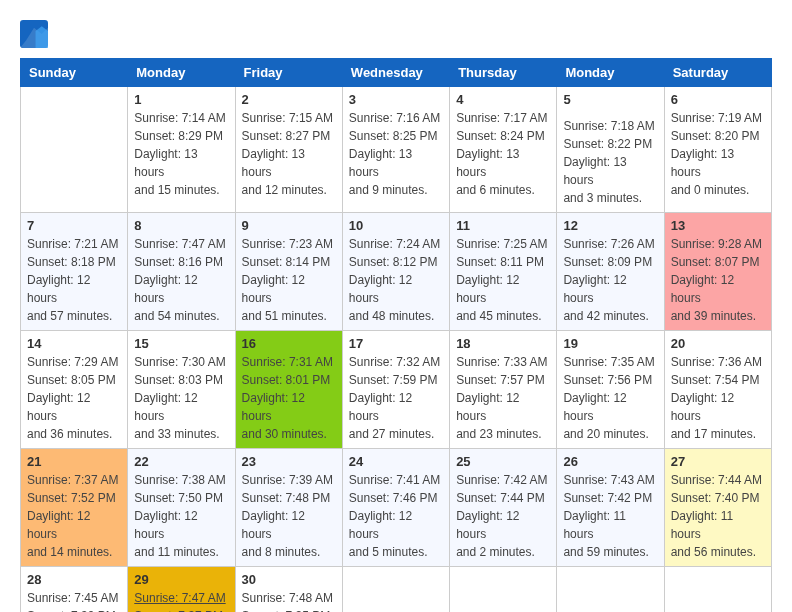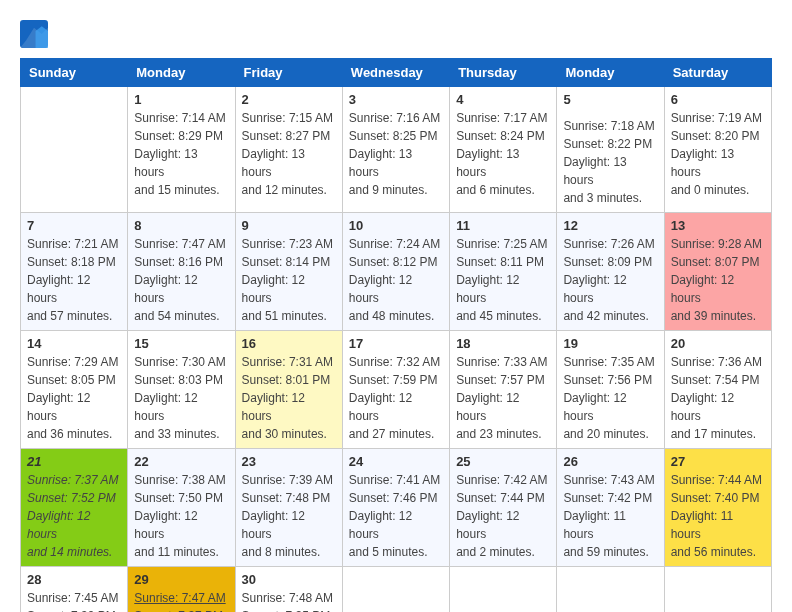--- a/index.html
+++ b/index.html
@@ -229,21 +229,21 @@
 Daylight: 12 hours
 and 36 minutes.</div>
         </td>
         <td style="background-color: rgb(255, 255, 255);">
           <span class="day-num">15</span>
           <div class="day-info" style="white-space: pre-line;">Sunrise: 7:30 AM
 Sunset: 8:03 PM
 Daylight: 12 hours
 and 33 minutes.</div>
         </td>
-        <td style="background-color: #fef9c3;">
+        <td style="background-color: #84cc16;">
           <span class="day-num">16</span>
           <div class="day-info" style="white-space: pre-line;">Sunrise: 7:31 AM
 Sunset: 8:01 PM
 Daylight: 12 hours
 and 30 minutes.</div>
         </td>
         <td style="background-color: rgb(255, 255, 255);">
           <span class="day-num">17</span>
           <div class="day-info" style="white-space: pre-line;">Sunrise: 7:32 AM
 Sunset: 7:59 PM
@@ -266,21 +266,21 @@
         </td>
         <td style="background-color: rgb(255, 255, 255);">
           <span class="day-num">20</span>
           <div class="day-info" style="white-space: pre-line;">Sunrise: 7:36 AM
 Sunset: 7:54 PM
 Daylight: 12 hours
 and 17 minutes.</div>
         </td>
       </tr>
       <tr>
-        <td style="background-color: #84cc16; font-style: italic;">
+        <td style="background-color: #fdba74;">
           <span class="day-num">21</span>
           <div class="day-info" style="white-space: pre-line;">Sunrise: 7:37 AM
 Sunset: 7:52 PM
 Daylight: 12 hours
 and 14 minutes.</div>
         </td>
         <td style="background-color: rgb(245, 248, 255);">
           <span class="day-num">22</span>
           <div class="day-info" style="white-space: pre-line;">Sunrise: 7:38 AM
 Sunset: 7:50 PM
@@ -308,21 +308,21 @@
 Daylight: 12 hours
 and 2 minutes.</div>
         </td>
         <td style="background-color: rgb(245, 248, 255);">
           <span class="day-num">26</span>
           <div class="day-info" style="white-space: pre-line;">Sunrise: 7:43 AM
 Sunset: 7:42 PM
 Daylight: 11 hours
 and 59 minutes.</div>
         </td>
-        <td style="background-color: #fde047;">
+        <td style="background-color: #fef9c3;">
           <span class="day-num">27</span>
           <div class="day-info" style="white-space: pre-line;">Sunrise: 7:44 AM
 Sunset: 7:40 PM
 Daylight: 11 hours
 and 56 minutes.</div>
         </td>
       </tr>
       <tr>
         <td style="background-color: rgb(255, 255, 255);">
           <span class="day-num">28</span>

